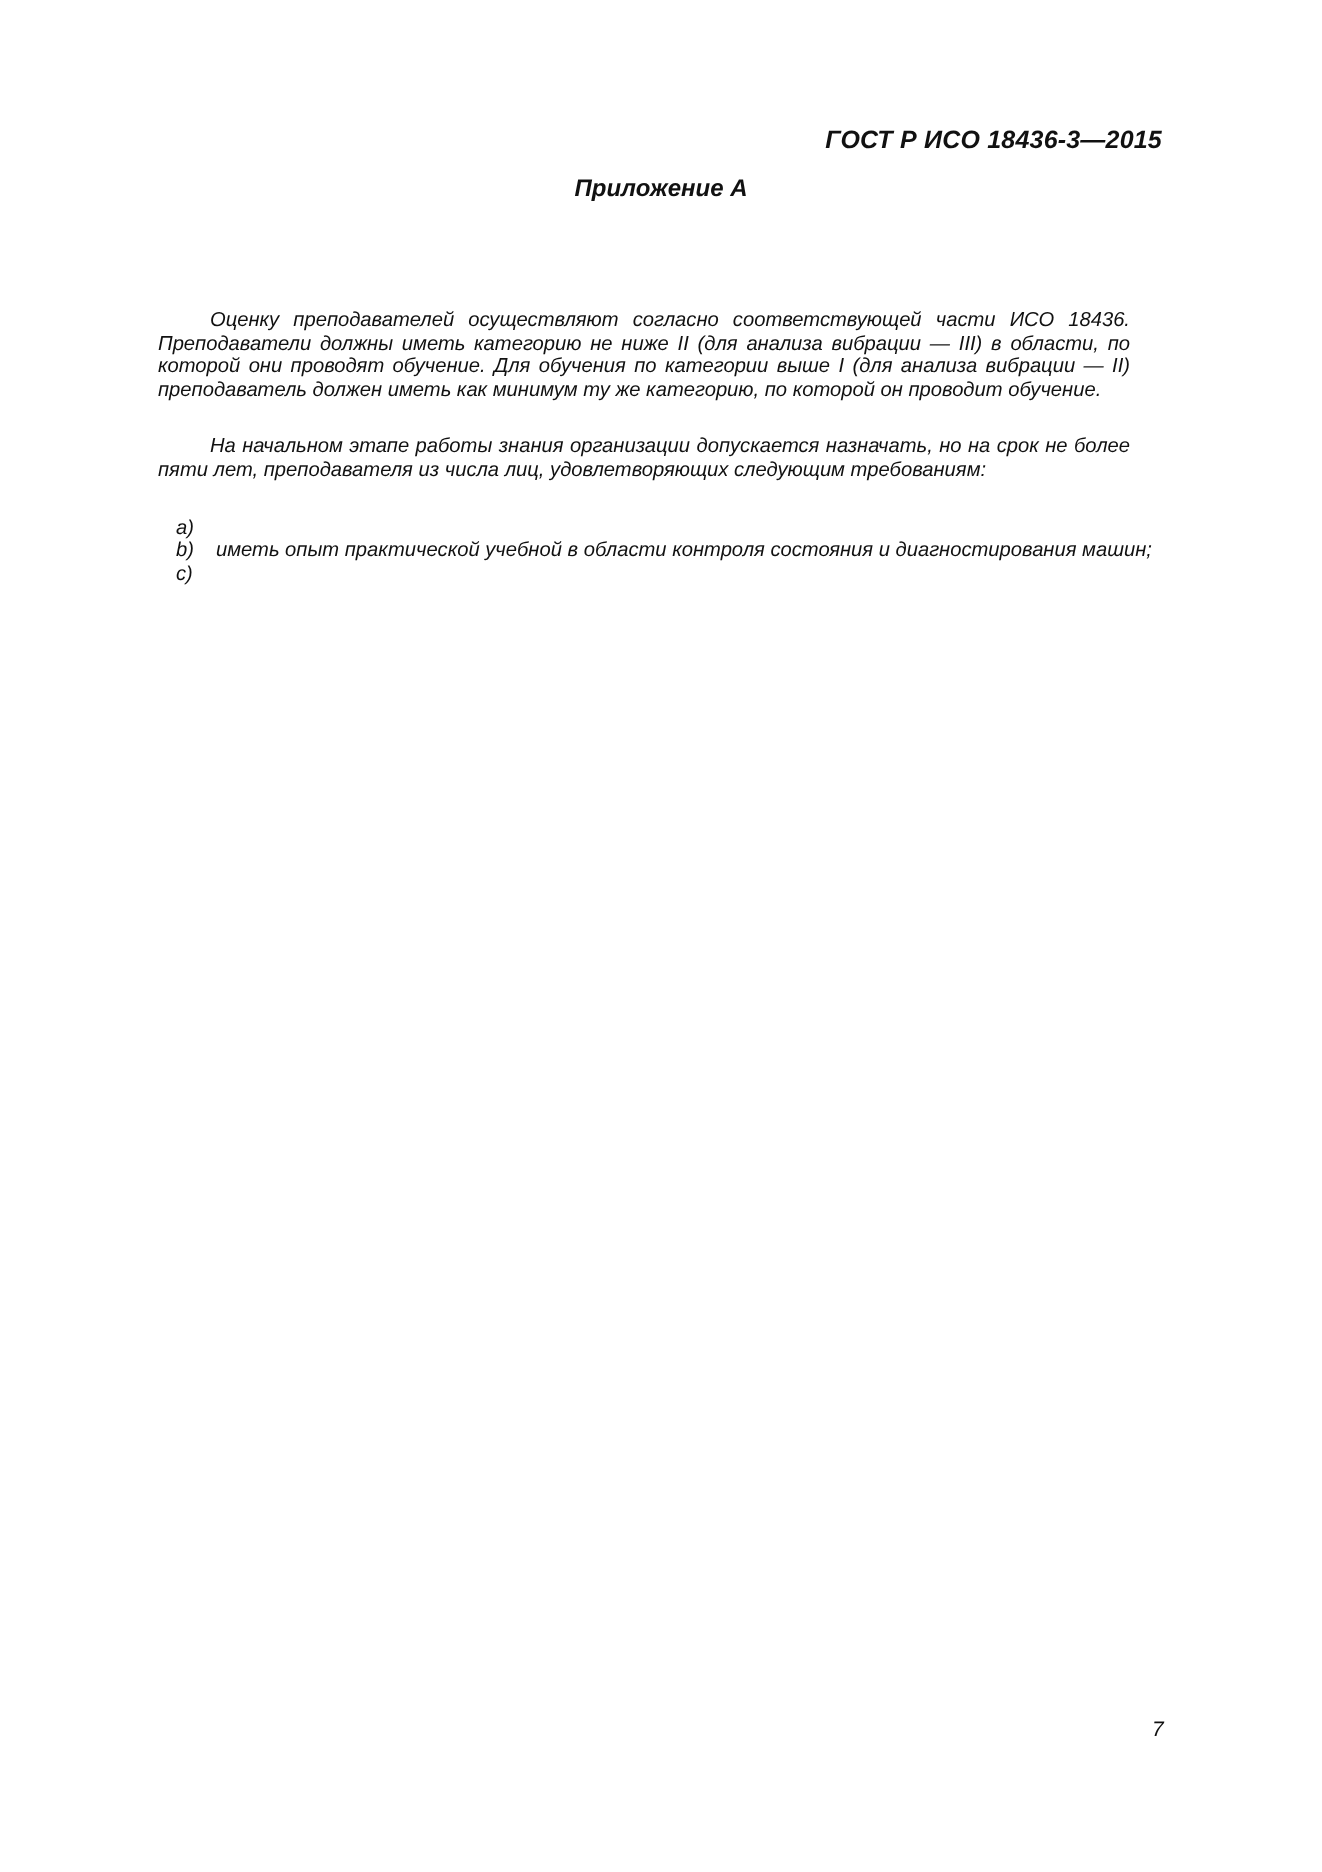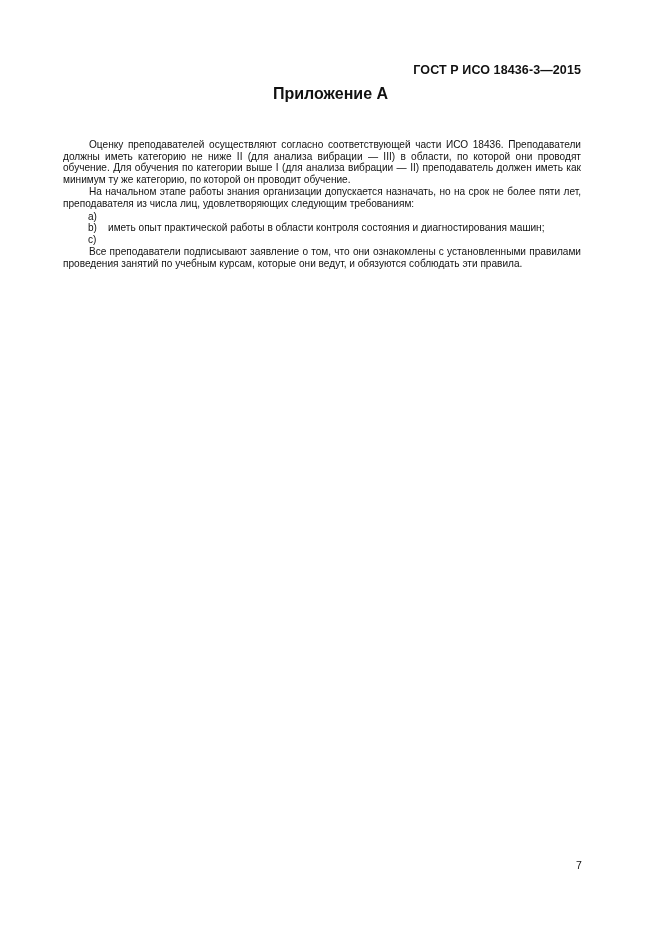--- a/index.html
+++ b/index.html
@@ -1,25 +1,25 @@
 <!DOCTYPE html>
 <html><head>
 <meta charset="utf-8">
 <style>
   html, body { margin: 0; padding: 0; background: #ffffff; }
   body { width: 661px; height: 936px; position: relative; overflow: hidden;
          font-family: "Liberation Sans", sans-serif; color: #111; }
-  .page { position: absolute; left: 0; top: 0; width: 661px; height: 936px; }
+  .page { position: absolute; left: 0; top: 0; width: 661px; height: 936px; font-style: italic; }
   .header { position: absolute; top: 63px; right: 80px; font-weight: bold; font-size: 12.5px; letter-spacing: 0.1px; }
   .annex { position: absolute; top: 88px; left: 0; width: 661px; text-align: center; font-weight: bold; }
   .annex div { line-height: 12.5px; }
-  .annex .t1, .annex .t2 { font-size: 16px; }
+  .annex .t1, .annex .t2 { font-size: 12px; }
   .annex .t3 { font-size: 11.5px; }
   .body { position: absolute; top: 138px; left: 62px; width: 520px; font-size: 10.1px; line-height: 11.6px; }
-  .body p { margin: 1px; text-align: justify; text-indent: 26px; }
+  .body p { margin: 17px; text-align: justify; text-indent: 26px; }
   .body .list { margin: 0; padding: 0; list-style: none; }
   .body .list li { display: flex; padding-left: 26px; }
   .body .list .mark { width: 20px; flex: none; }
   .pagenum { position: absolute; top: 859px; left: 576px; font-size: 10.5px; }
 </style>
 </head>
 <body>
 
 <div class="page">
   <div class="header">ГОСТ Р ИСО 18436-3—2015</div>
@@ -30,23 +30,22 @@
 
   <div class="body">
     <p>Оценку преподавателей осуществляют согласно соответствующей части ИСО 18436. Преподаватели должны иметь категорию не ниже II (для анализа вибрации — III) в области, по которой они проводят обучение. Для обучения по категории выше I (для анализа вибрации — II) преподаватель должен иметь как минимум ту же категорию, по которой он проводит обучение.</p>
     <p>На начальном этапе работы знания организации допускается назначать, но на срок не более пяти лет, преподавателя из числа лиц, удовлетворяющих следующим требованиям:</p>
     <ul class="list">
       <li>
         <span class="mark">a)</span>
       </li>
       <li>
         <span class="mark">b)</span>
-        <span>иметь опыт практической работы в области контроля состояния и диагностирования машин;</span>
+        <span>иметь опыт практической учебной в области контроля состояния и диагностирования машин;</span>
       </li>
       <li>
         <span class="mark">c)</span>
       </li>
     </ul>
-    <p>Все преподаватели подписывают заявление о том, что они ознакомлены с установленными правилами проведения занятий по учебным курсам, которые они ведут, и обязуются соблюдать эти правила.</p>
   </div>
 
   <div class="pagenum">7</div>
 </div>
 
 </body></html>

